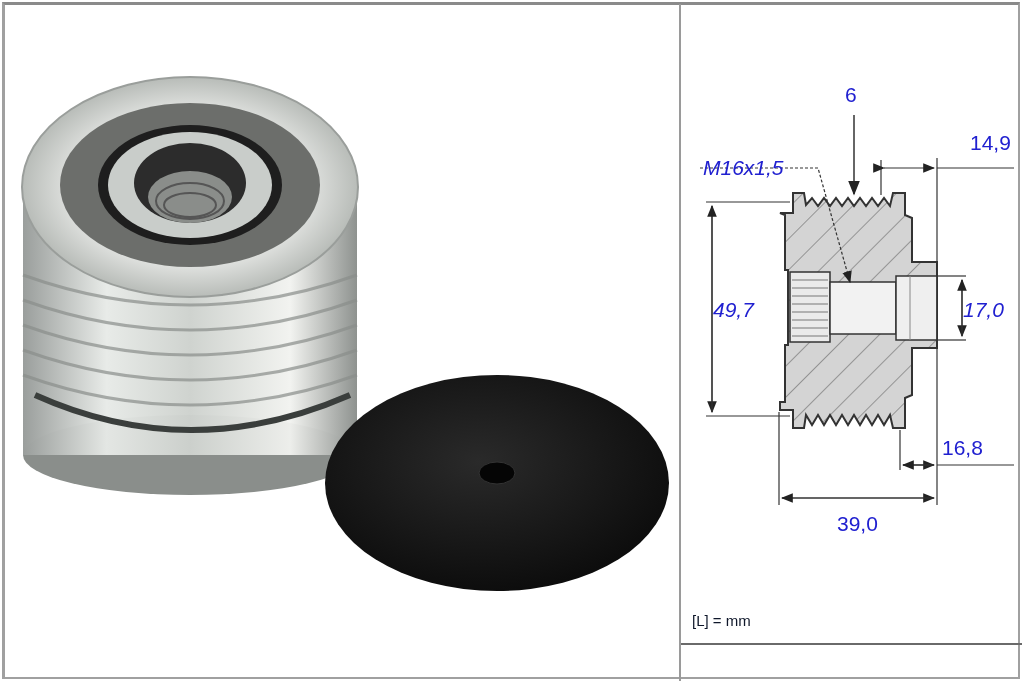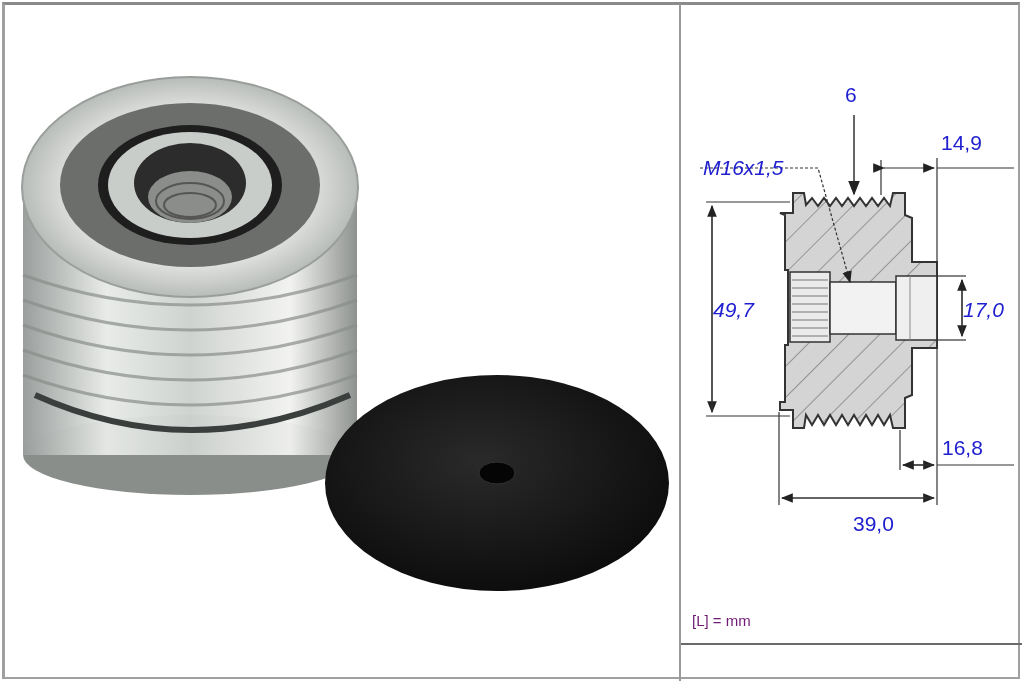--- a/index.html
+++ b/index.html
@@ -3,21 +3,21 @@
 <meta charset="utf-8">
 <style>
   html,body{margin:0;padding:0;background:#fff;}
   body{width:1024px;height:683px;position:relative;overflow:hidden;font-family:"Liberation Sans",sans-serif;}
   .frame{position:absolute;left:2px;top:2px;width:1018px;height:677px;border-top:3px solid #8a8a8a;border-left:3px solid #a0a0a0;border-right:2px solid #a0a0a0;border-bottom:2px solid #a0a0a0;box-sizing:border-box;}
   .vdiv{position:absolute;left:679px;top:4px;width:2px;height:677px;background:#9a9a9a;}
   .hdiv{position:absolute;left:681px;top:643px;width:341px;height:2px;background:#6a6a6a;}
   .photo{position:absolute;left:5px;top:5px;width:672px;height:674px;}
   .drawing{position:absolute;left:681px;top:5px;width:340px;height:636px;}
   .dim{position:absolute;color:#2020d0;font-size:21px;}
-  .unit{position:absolute;left:692px;top:612px;font-size:15px;color:#701a75;}
+  .unit{position:absolute;left:692px;top:612px;font-size:15px;color:#0f172a;}
 </style>
 </head>
 <body>
 
 <div class="frame"></div>
 <div class="vdiv"></div>
 <div class="hdiv"></div>
 
 <div class="photo">
   <svg width="672" height="674" viewBox="0 0 672 674">
@@ -120,19 +120,19 @@
     <line x1="937" y1="465" x2="1014" y2="465" stroke="#333" stroke-width="1.2"></line>
 
     <line x1="779" y1="412" x2="779" y2="505" stroke="#333" stroke-width="1.2"></line>
     <line x1="782" y1="498" x2="934" y2="498" stroke="#333" stroke-width="1.2" marker-end="url(#arr)"></line>
     <line x1="934" y1="498" x2="782" y2="498" stroke="#333" stroke-width="1.2" marker-end="url(#arr)"></line>
   </svg>
 </div>
 
 <span class="dim" style="left:845px;top:83px;">6</span>
 <span class="dim" style="left:703px;top:156px;font-style:italic;">M16x1,5</span>
-<span class="dim" style="left:941px;top:131px;text-align:center;">14,9</span>
+<span class="dim" style="left:970px;top:131px;text-align:center;">14,9</span>
 <span class="dim" style="left:713px;top:298px;font-style:italic;">49,7</span>
 <span class="dim" style="left:963px;top:298px;font-style:italic;">17,0</span>
 <span class="dim" style="left:942px;top:436px;">16,8</span>
-<span class="dim" style="left:837px;top:512px;margin-left:16px;">39,0</span>
+<span class="dim" style="left:837px;top:512px;">39,0</span>
 
 <span class="unit">[L] = mm</span>
 
 </body></html>

